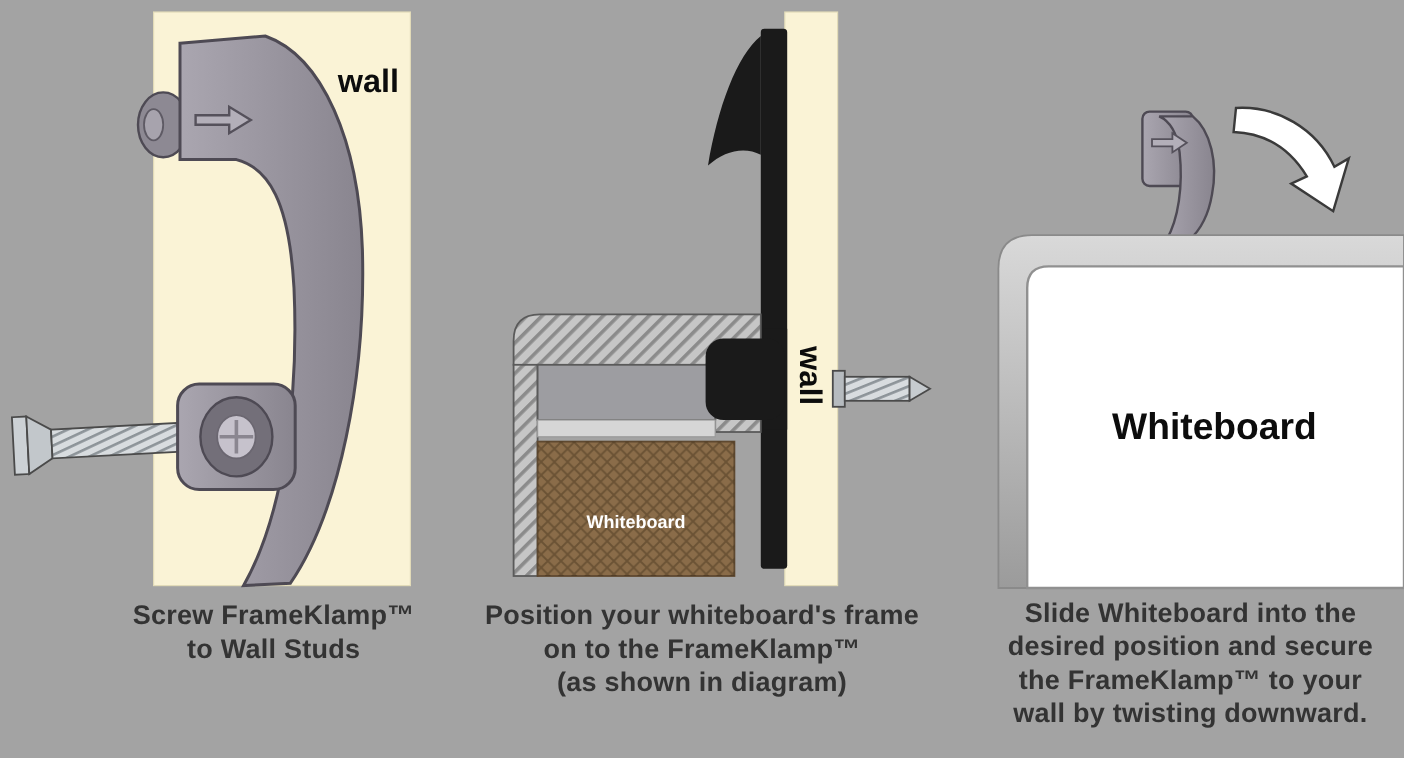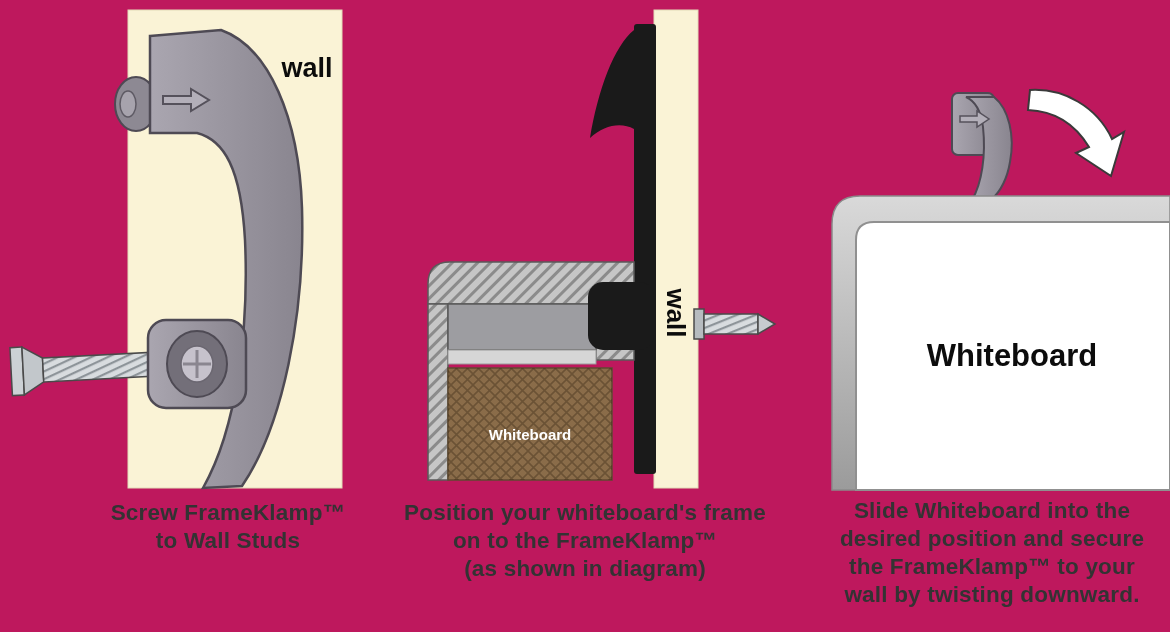--- a/index.html
+++ b/index.html
@@ -1,16 +1,16 @@
 <!DOCTYPE html>
 <html><head>
 <meta charset="utf-8">
 <style>
   html,body{margin:0;padding:0;background:#fff;}
-  .stage{position:relative;width:1170px;height:632px;background:#be185d;overflow:hidden;text-align:center;}
+  .stage{position:relative;width:1170px;height:632px;background:#a3a3a3;overflow:hidden;text-align:center;}
   svg{display:block;}
   text{font-family:"Liberation Sans", sans-serif;}
   .wall-label{font-weight:bold;font-size:27px;fill:#0c0c0c;text-anchor:middle;}
   .wall-label-rot{font-weight:bold;font-size:26px;fill:#0c0c0c;text-anchor:middle;}
   .caption{font-weight:bold;font-size:22.5px;fill:#333333;text-anchor:middle;letter-spacing:.2px;}
   .board-label-sm{font-weight:bold;font-size:15px;fill:#ffffff;text-anchor:middle;}
   .board-label-lg{font-weight:bold;font-size:31px;fill:#0c0c0c;text-anchor:middle;}
 </style>
 </head>
 <body>

